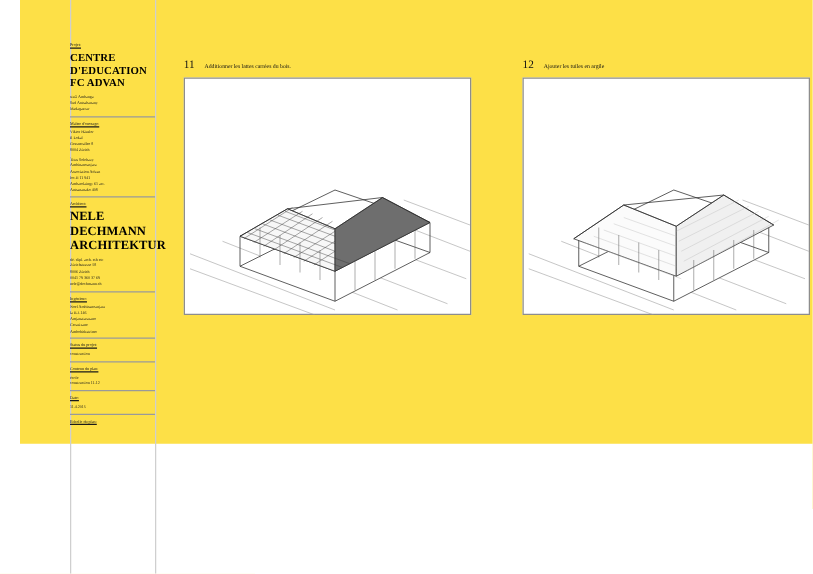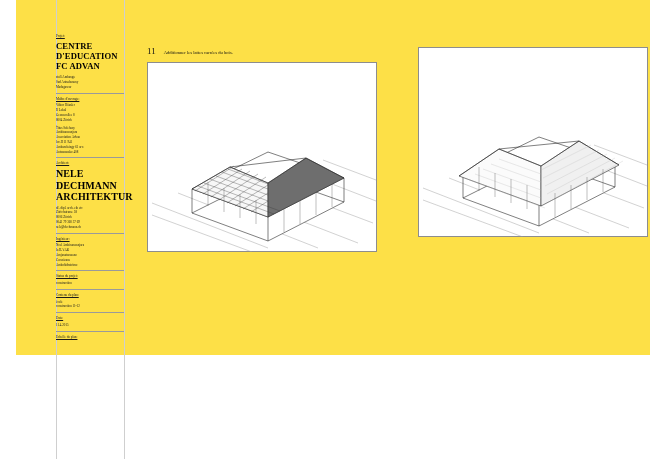--- a/index.html
+++ b/index.html
@@ -253,20 +253,24 @@
           <path d="M136 169 L136 145"></path>
           <path d="M152 161 L152 137"></path>
           <path d="M168 152 L168 129"></path>
           <path d="M184 144 L184 121"></path>
         </g>
       </svg>
     </div>
   </div>
 
   <div class="figure" style="left:402px; top:47px;">
+    <div class="fig-head">
+      <span class="fig-num">12</span>
+      <span class="fig-cap">Ajouter les tuiles en argile</span>
+    </div>
     <div class="fig-frame" style="width:230px; height:190px;">
       <svg width="229" height="189" viewBox="0 0 229 189" xmlns="http://www.w3.org/2000/svg">
         <g fill="none" stroke="#9a9a9a" stroke-width="0.45">
           <path d="M4 140 L120 185"></path>
           <path d="M4 152 L104 189"></path>
           <path d="M30 130 L170 185"></path>
           <path d="M60 122 L210 180"></path>
           <path d="M100 113 L225 160"></path>
           <path d="M140 104 L228 138"></path>
           <path d="M175 97 L228 117"></path>

